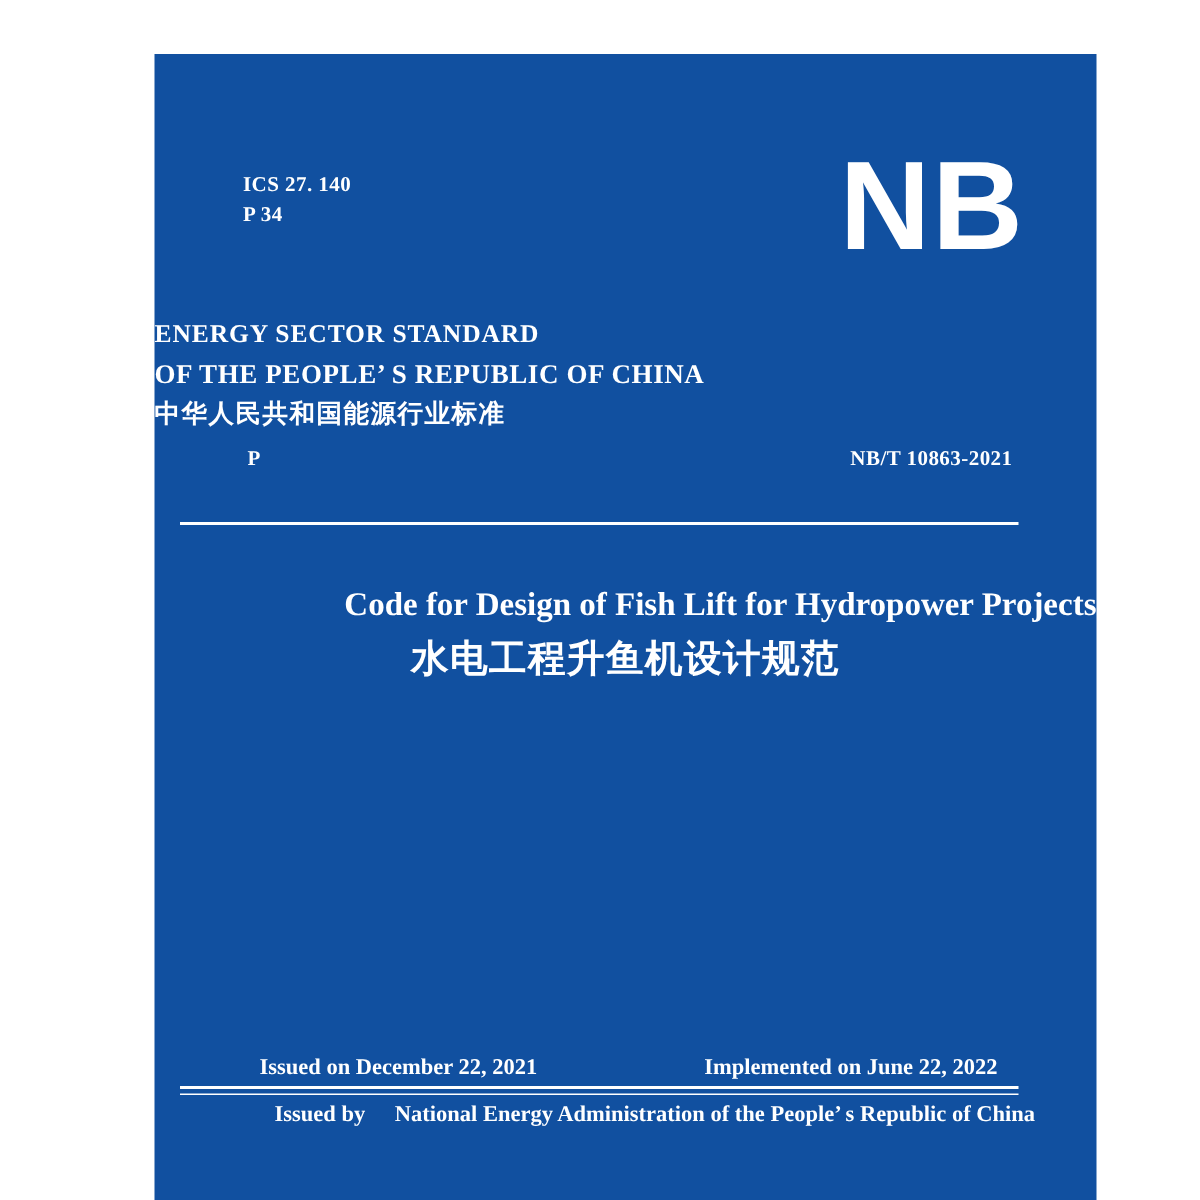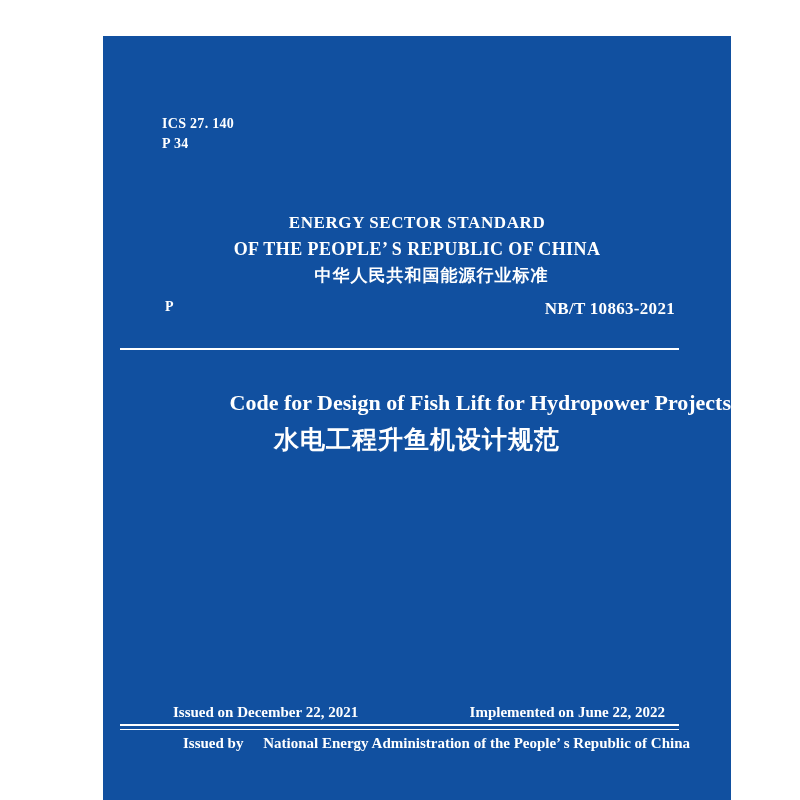--- a/index.html
+++ b/index.html
@@ -17,37 +17,37 @@
     font-weight:bold; font-size:14px; line-height:20px; letter-spacing:0.3px;
   }
 
   .nb-logo {
     position:absolute; right:48px; top:68px;
     font-family:"Liberation Sans", sans-serif; font-weight:bold;
     font-size:84px; line-height:66px; letter-spacing:1px; color:var(--text-white);
   }
 
   .header-block {
-    position:absolute; left:0; top:174px; width:100%; text-align:center;
+    position:absolute; left:0; top:174px; width:100%; text-align:left;
   }
   .header-line-en1 { font-weight:bold; font-size:17px; line-height:26px; letter-spacing:0.6px; }
   .header-line-en2 { font-weight:bold; font-size:18px; line-height:26px; letter-spacing:0.4px; }
   .header-line-cn  {
     font-family:"Liberation Sans", sans-serif;
-    font-weight:bold; font-size:17px; line-height:26px; letter-spacing:1px; margin-top:1px;padding-left:29px;
+    font-weight:bold; font-size:17px; line-height:26px; letter-spacing:1px; margin-top:1px;
   }
 
   .class-row {
     position:absolute; left:0; top:263px; width:100%;
     display:flex; justify-content:space-between; align-items:flex-start;
     padding:0 56px 0 62px;
     font-weight:bold;
   }
   .doc-class { font-size:14px; }
-  .std-number { font-size:17px; letter-spacing:0.3px; }
+  .std-number { font-size:14px; letter-spacing:0.3px; }
 
   .rule-top {
     position:absolute; left:17px; top:312px; width:559px; height:2px;
     background:var(--text-white);
   }
 
   .title-block { position:absolute; left:0; top:353px; width:100%; text-align:center; }
   .title-en { font-weight:bold; font-size:22px; line-height:28px;text-align:right; }
   .title-cn {
     font-family:"Liberation Sans", sans-serif;
@@ -78,20 +78,21 @@
 </head>
 <body>
 
 <div class="cover">
 
   <div class="ics-block">
     <div>ICS 27. 140</div>
     <div>P 34</div>
   </div>
 
+  <div class="nb-logo">NB</div>
 
   <div class="header-block">
     <div class="header-line-en1">ENERGY SECTOR STANDARD</div>
     <div class="header-line-en2">OF THE PEOPLE’ S REPUBLIC OF CHINA</div>
     <div class="header-line-cn">中华人民共和国能源行业标准</div>
   </div>
 
   <div class="class-row">
     <span class="doc-class">P</span>
     <span class="std-number">NB/T 10863-2021</span>

